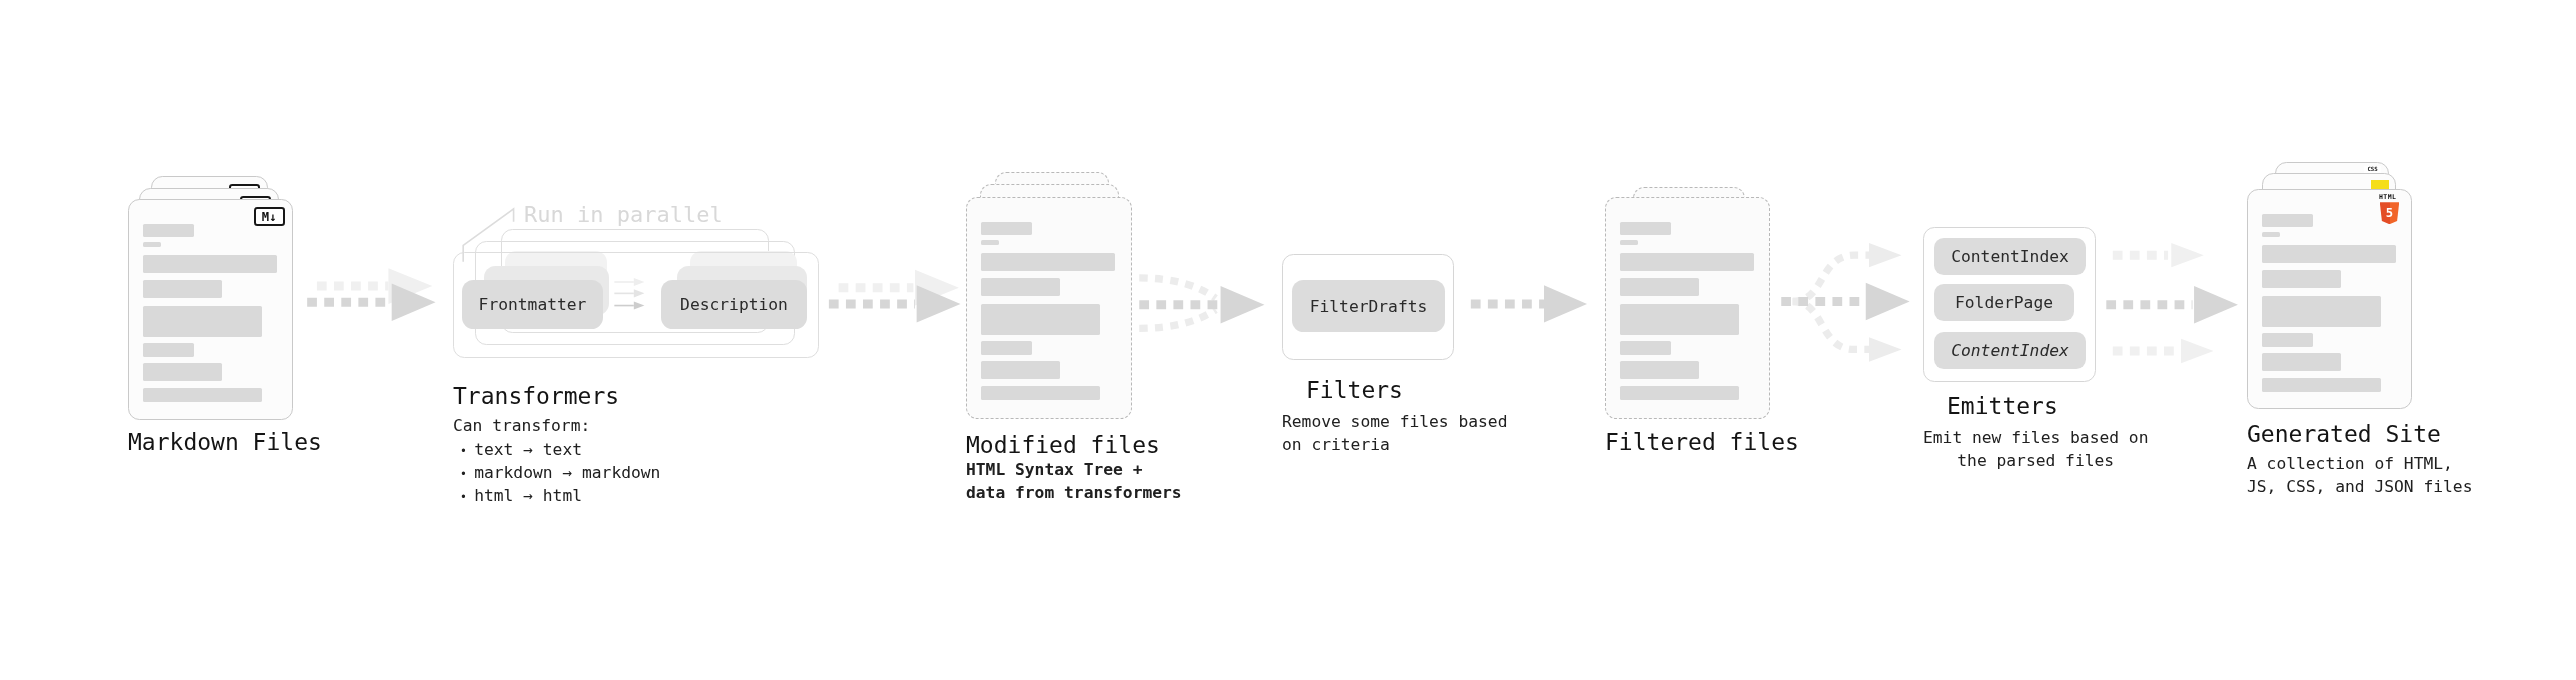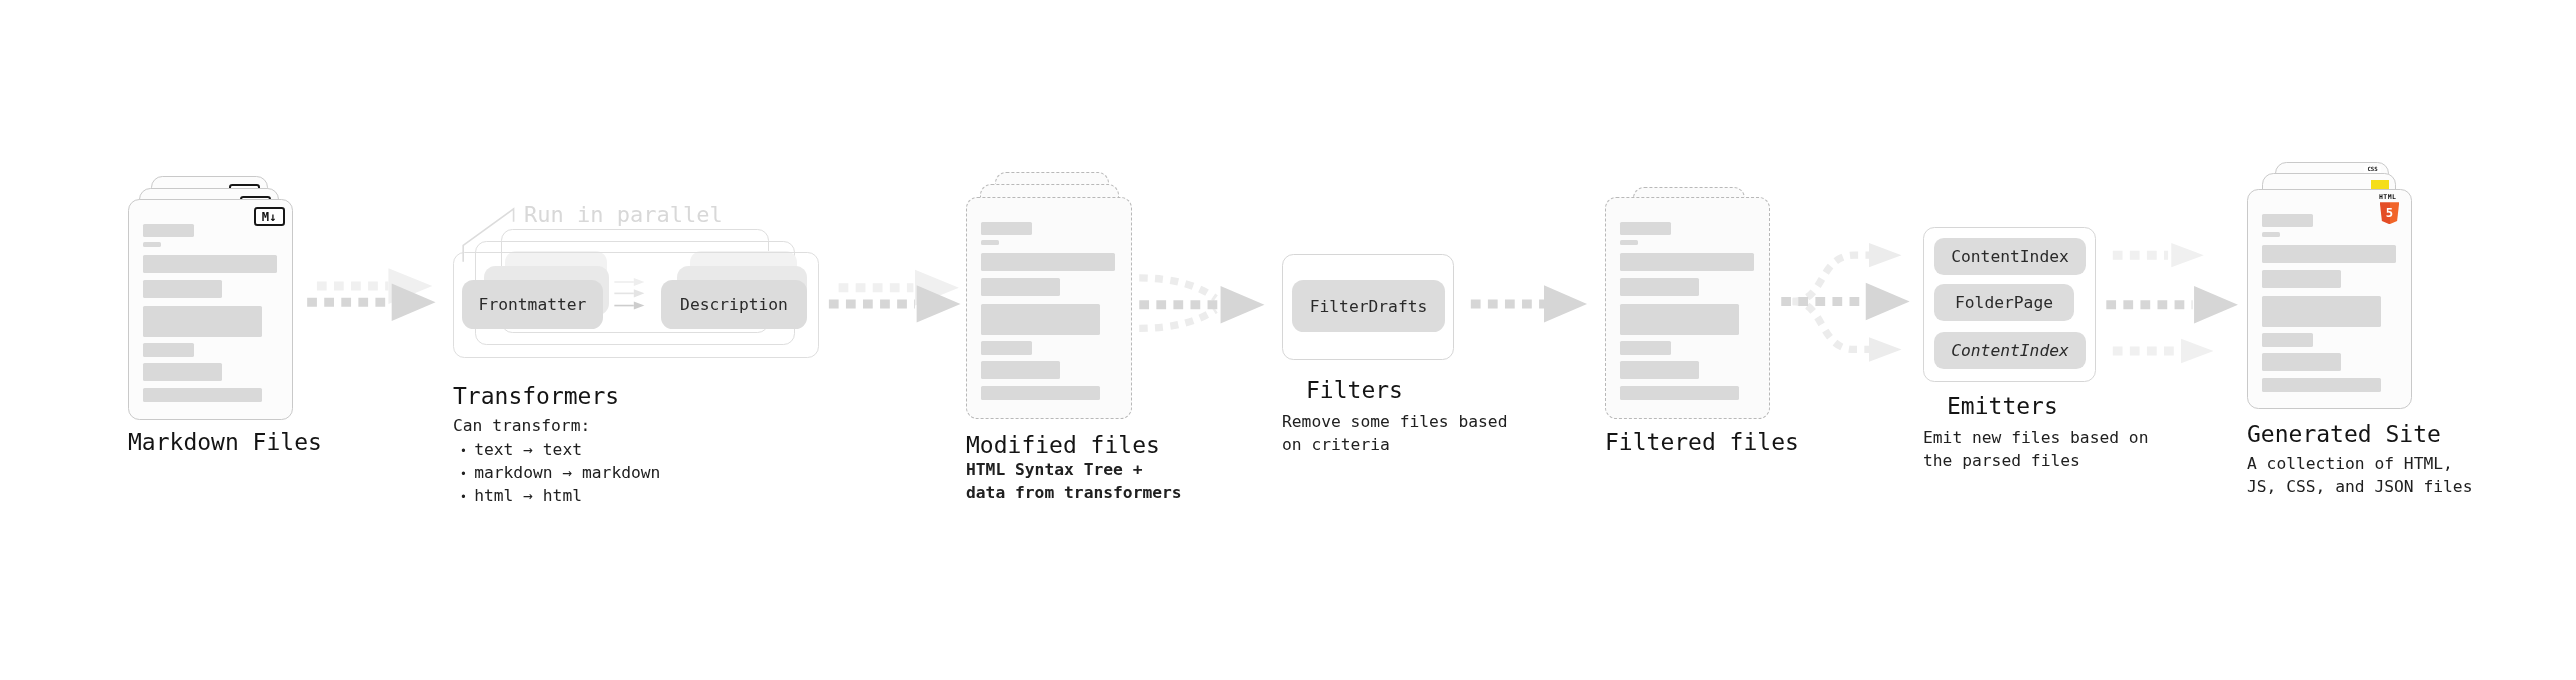--- a/index.html
+++ b/index.html
@@ -232,21 +232,21 @@
     </div>
     <div class="stage-label" style="left:1605px;top:428px;">Filtered files</div>
   </div>
 
   <div>
     <div class="gbox" style="left:1923px;top:227px;width:173px;height:155px;"></div>
     <div class="pill" style="left:1934px;top:238px;width:152px;height:37px;border-radius:9.8px;">ContentIndex</div>
     <div class="pill" style="left:1934px;top:284px;width:140px;height:37px;border-radius:9.8px;">FolderPage</div>
     <div class="pill" style="left:1934px;top:332px;width:152px;height:37px;border-radius:9.8px;font-style:italic;">ContentIndex</div>
     <div class="stage-label" style="left:1923px;top:392px;margin-left:24px;">Emitters</div>
-    <div class="stage-desc" style="left:1923px;top:426px;">Emit new files based on
+    <div class="stage-desc" style="left:1923px;top:426px;text-align:center;">Emit new files based on
 the parsed files</div>
   </div>
 
   <div>
     <div class="doc" style="left:2275px;top:162px;width:114px;height:220px;">
       <div class="css-badge">CSS</div>
     </div>
     <div class="doc" style="left:2262px;top:173px;width:134px;height:220px;">
       <div class="js-badge"></div>
     </div>

